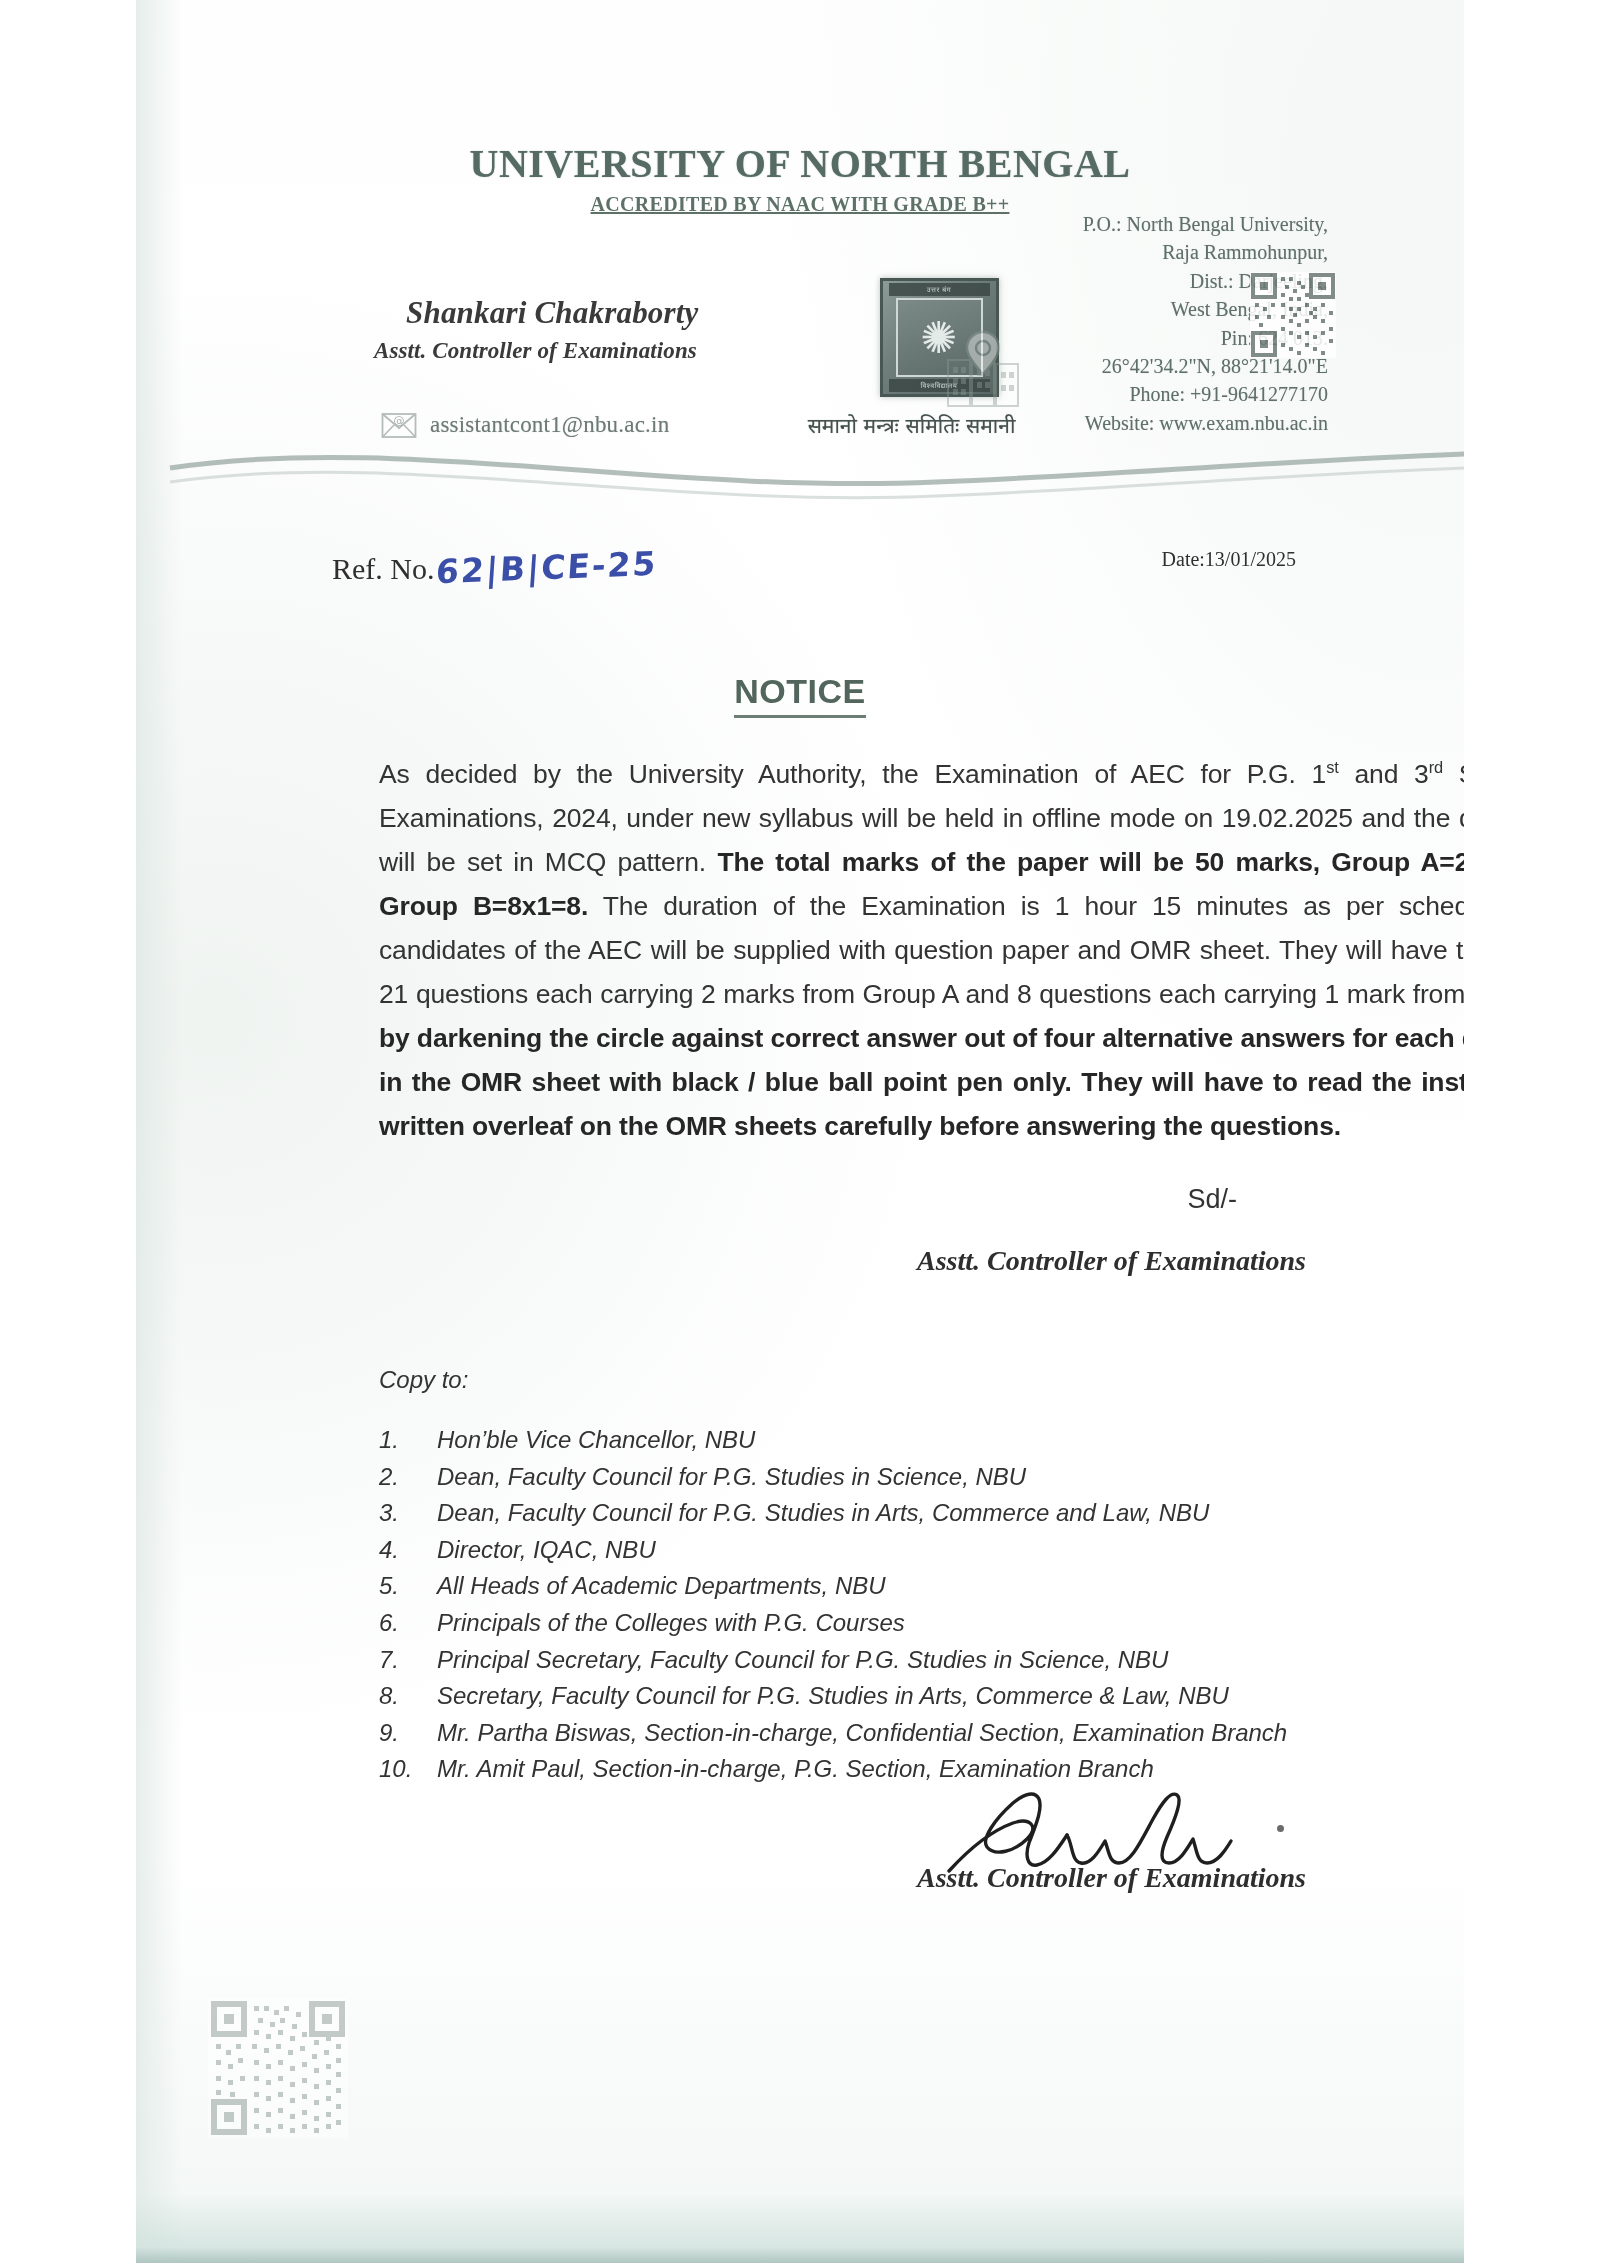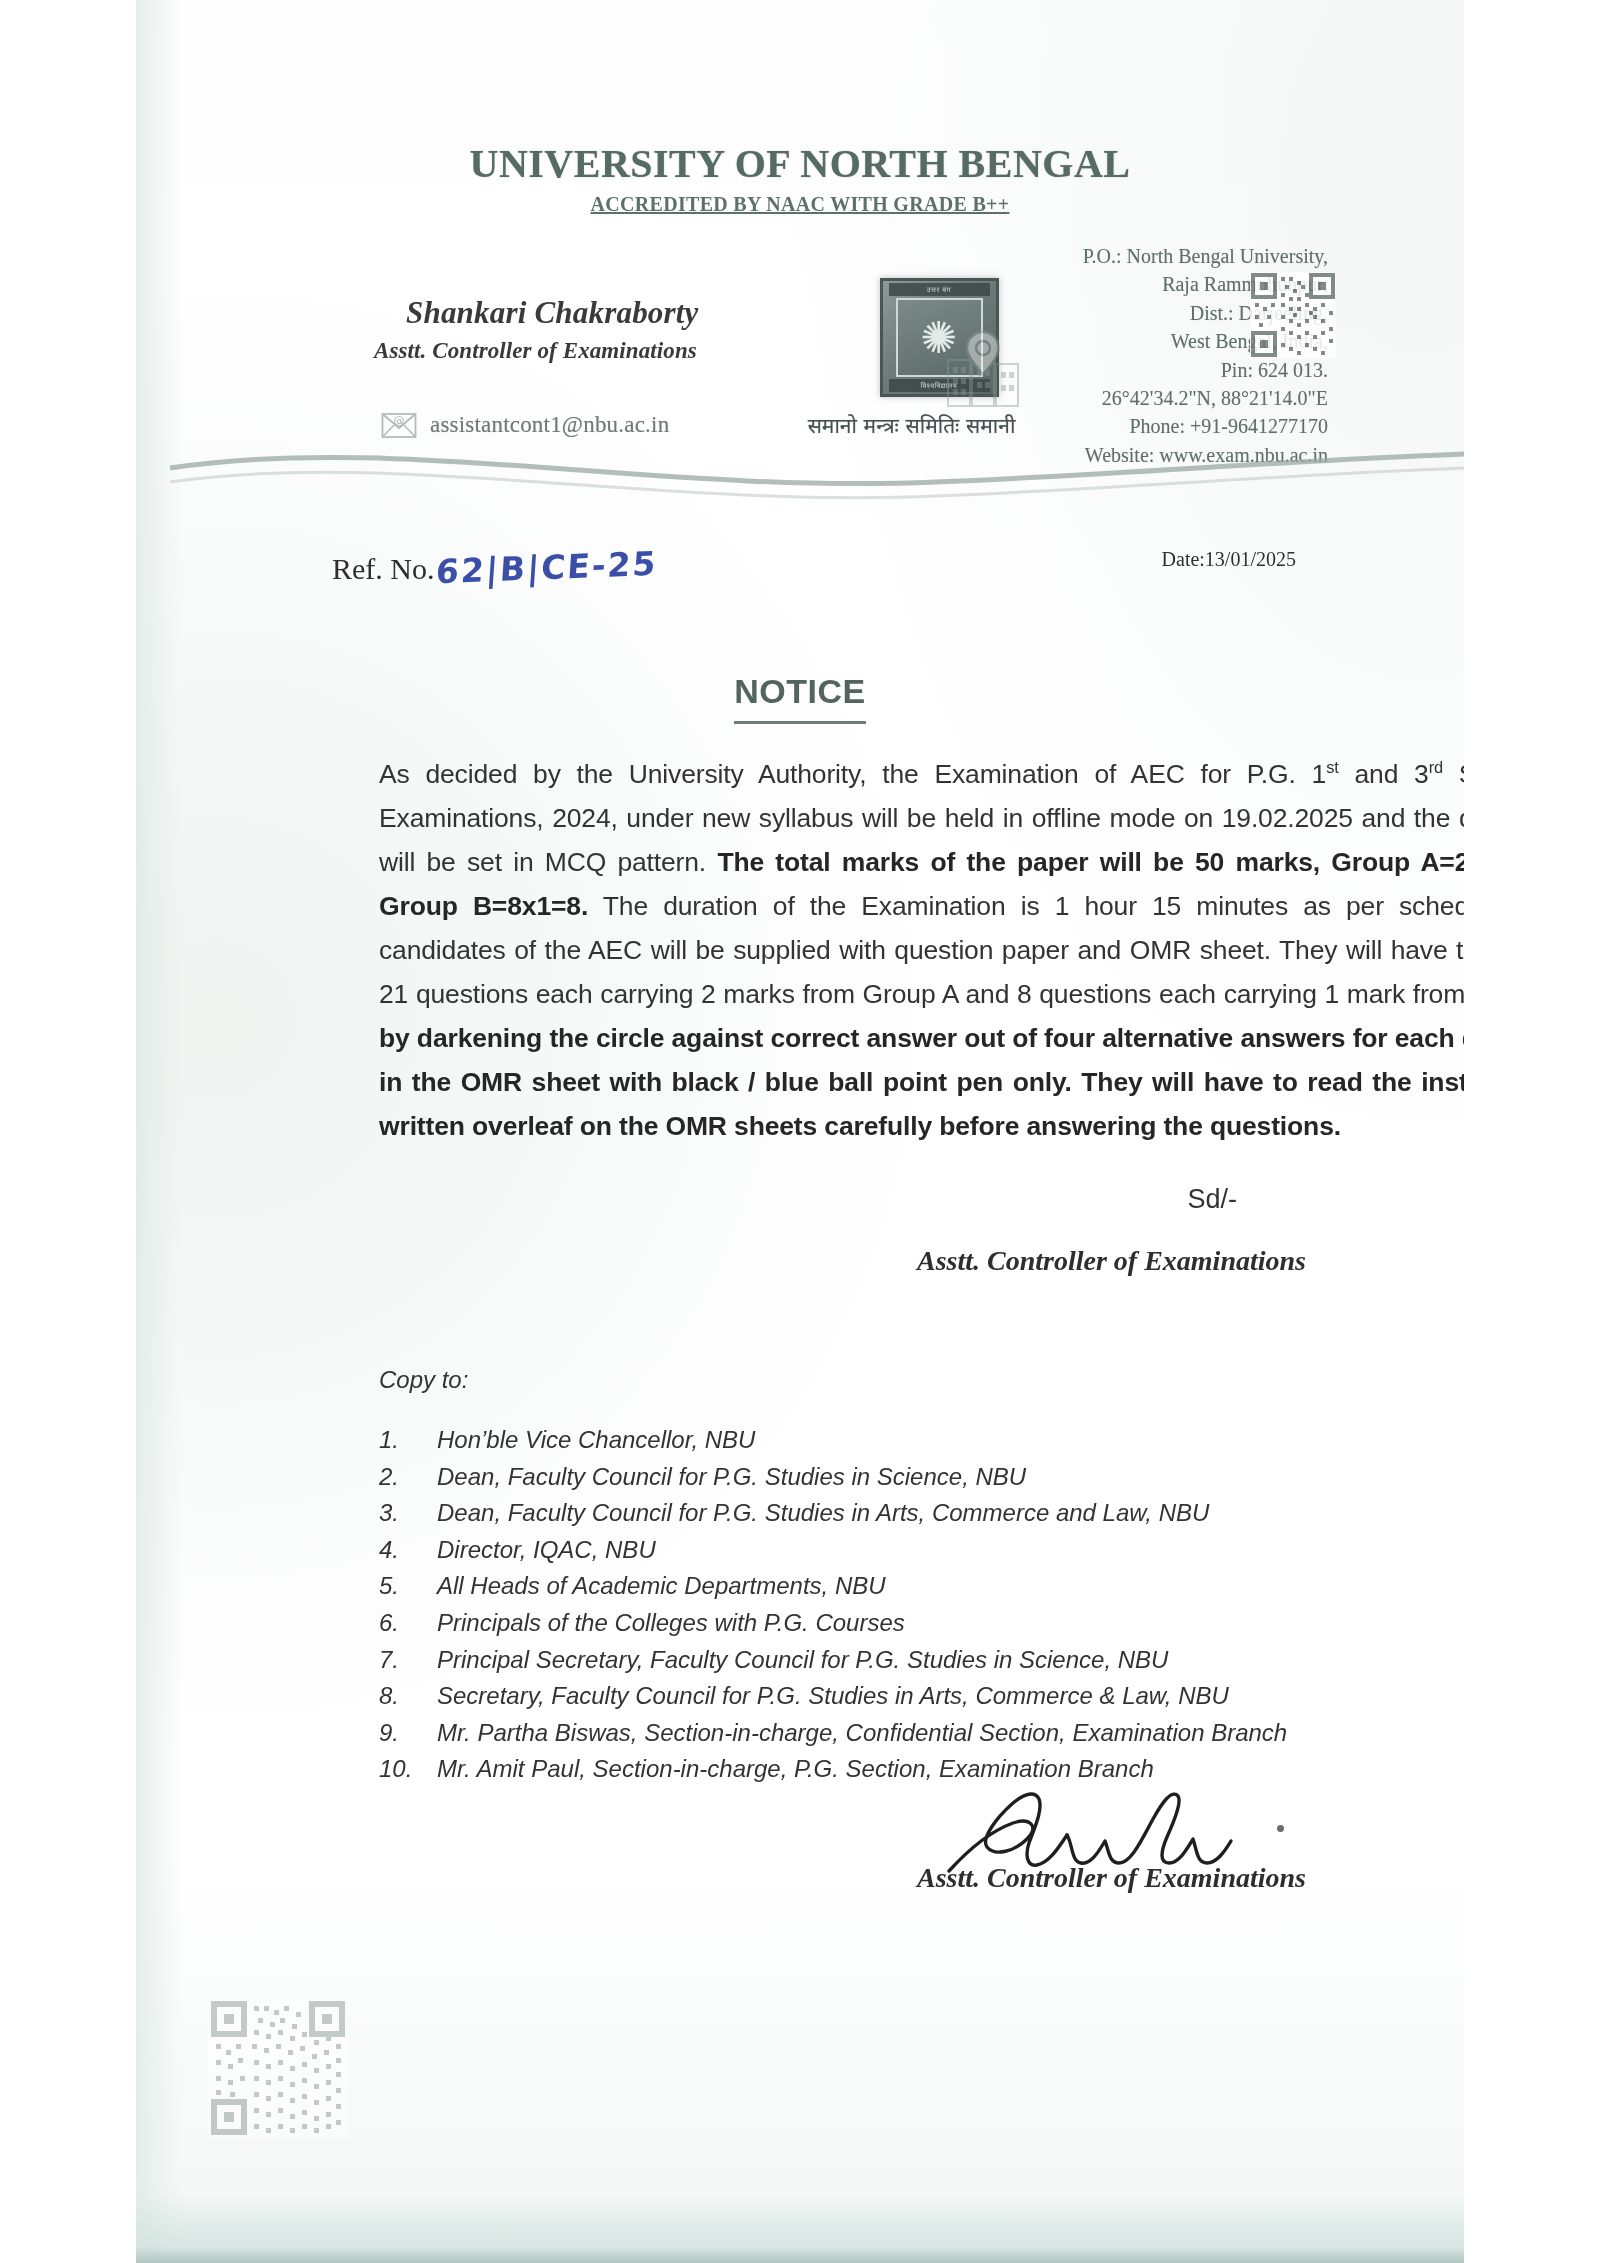--- a/index.html
+++ b/index.html
@@ -184,21 +184,20 @@
     position: absolute;
     right: 136px;
     top: 210px;
     width: 330px;
     text-align: right;
     font-family: "Liberation Serif", serif;
     font-size: 20px;
     line-height: 1.42;
     color: #5f6f6a;
     text-shadow: 0 0 1px rgba(120,135,130,0.35);
-    margin-top: 32px;
   }
   .address-block .ln { white-space: nowrap; }
   .qr-head {
     position: absolute;
     right: 128px;
     top: 272px;
     width: 86px;
     height: 86px;
     opacity: 0.85;
   }
@@ -256,21 +255,21 @@
     top: 672px;
     text-align: center;
     font-family: "Liberation Sans", sans-serif;
     font-weight: bold;
     font-size: 34px;
     color: #53665e;
     letter-spacing: 0.5px;
   }
   .notice-title span {
     border-bottom: 3px solid #6b7d75;
-    padding-bottom: 11px;
+    padding-bottom: 5px;
     text-align: right;
   }
 
   .body-text {
     position: absolute;
     left: 243px;
     top: 745px;
     width: 1192px;
     font-family: "Liberation Sans", sans-serif;
     font-size: 26.5px;

